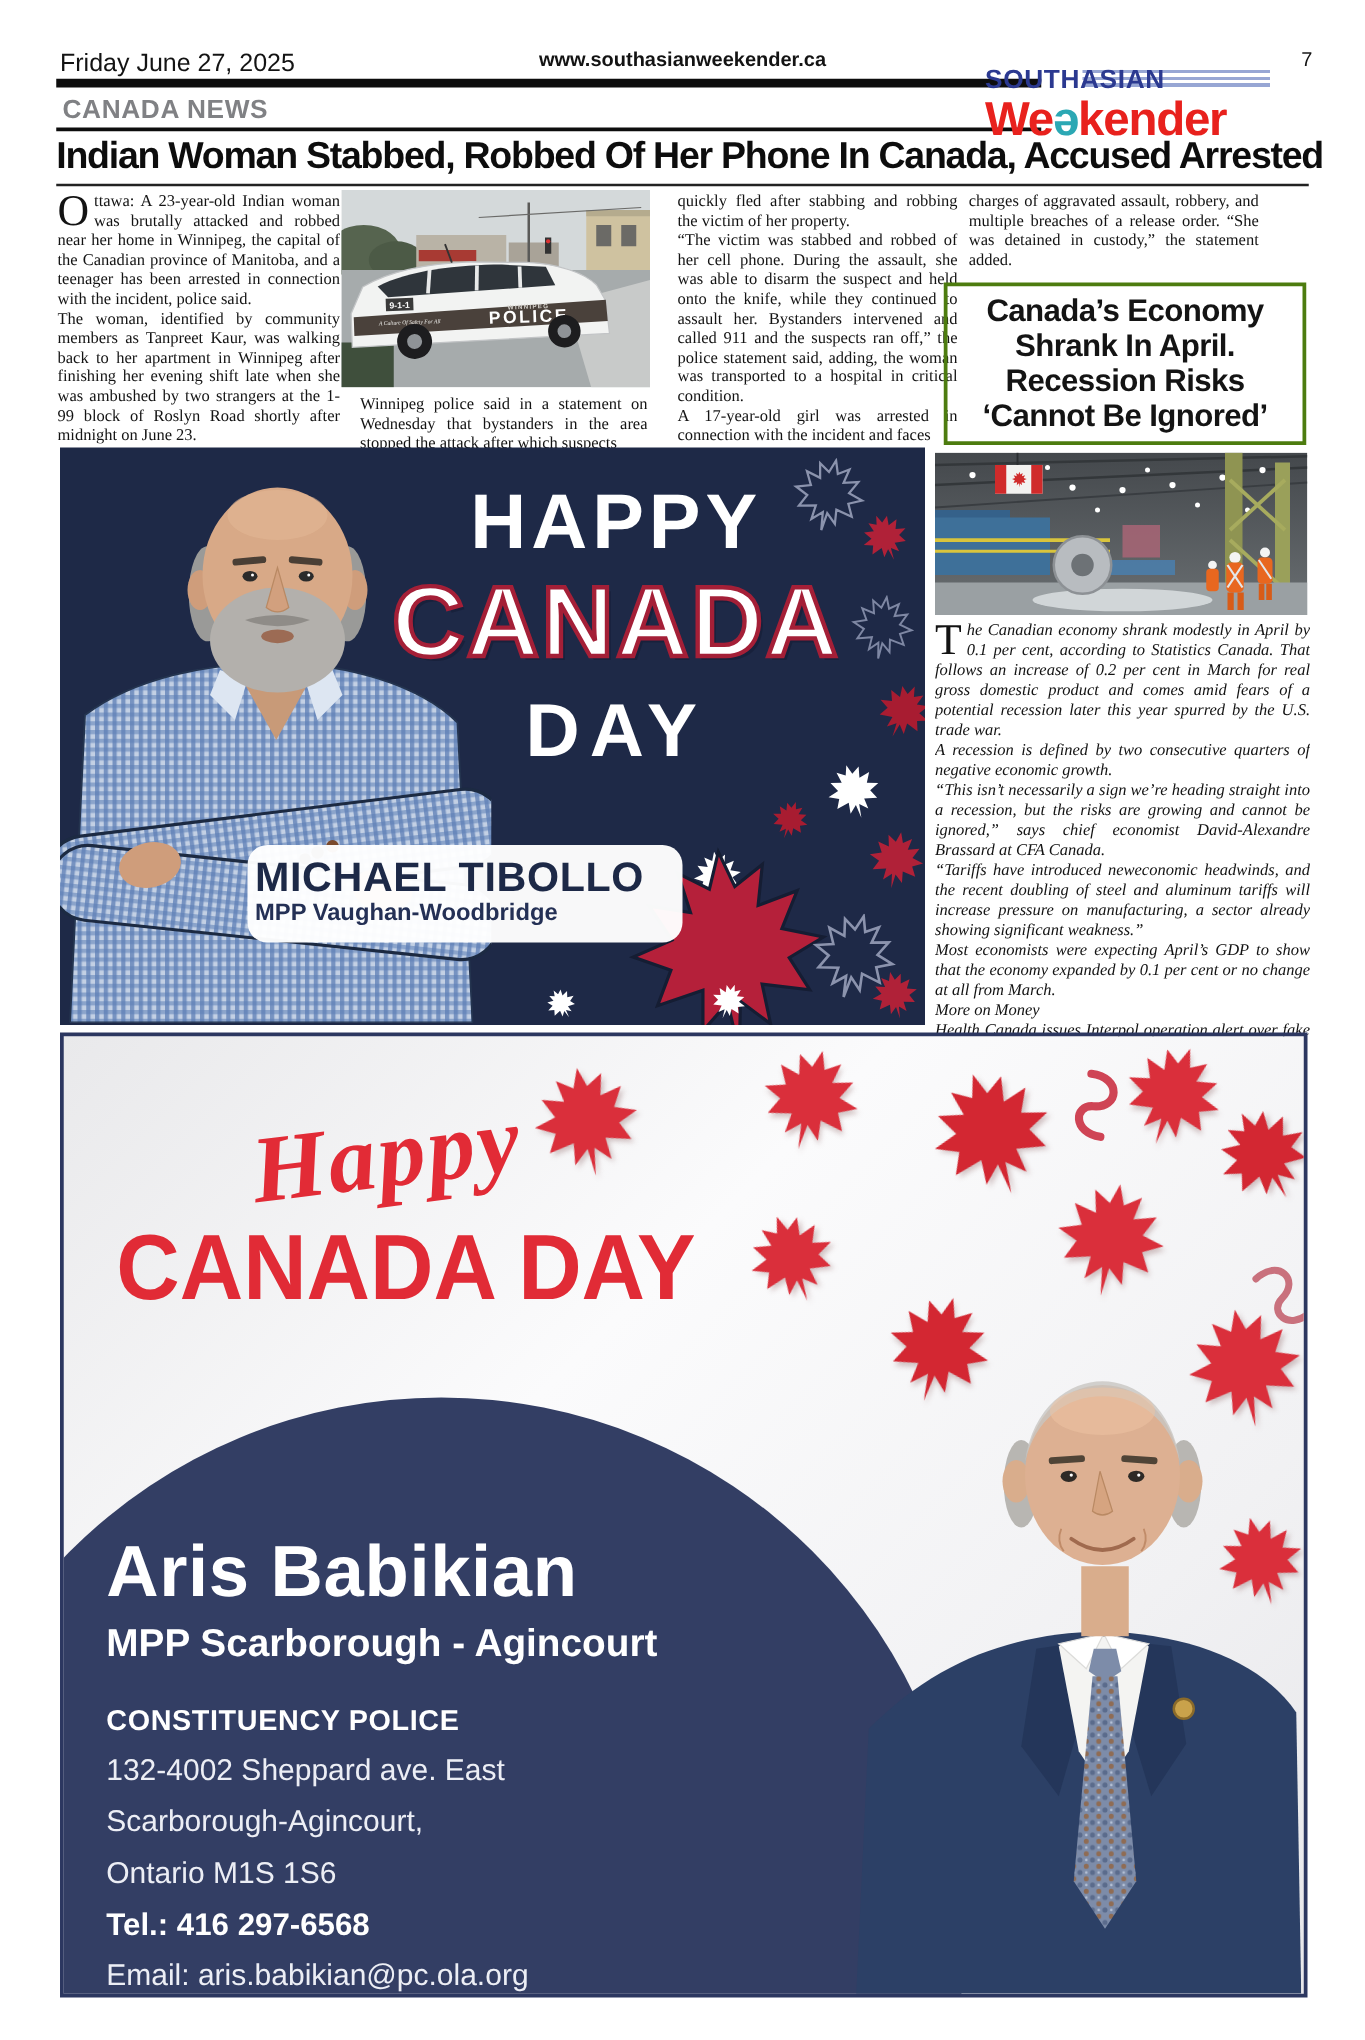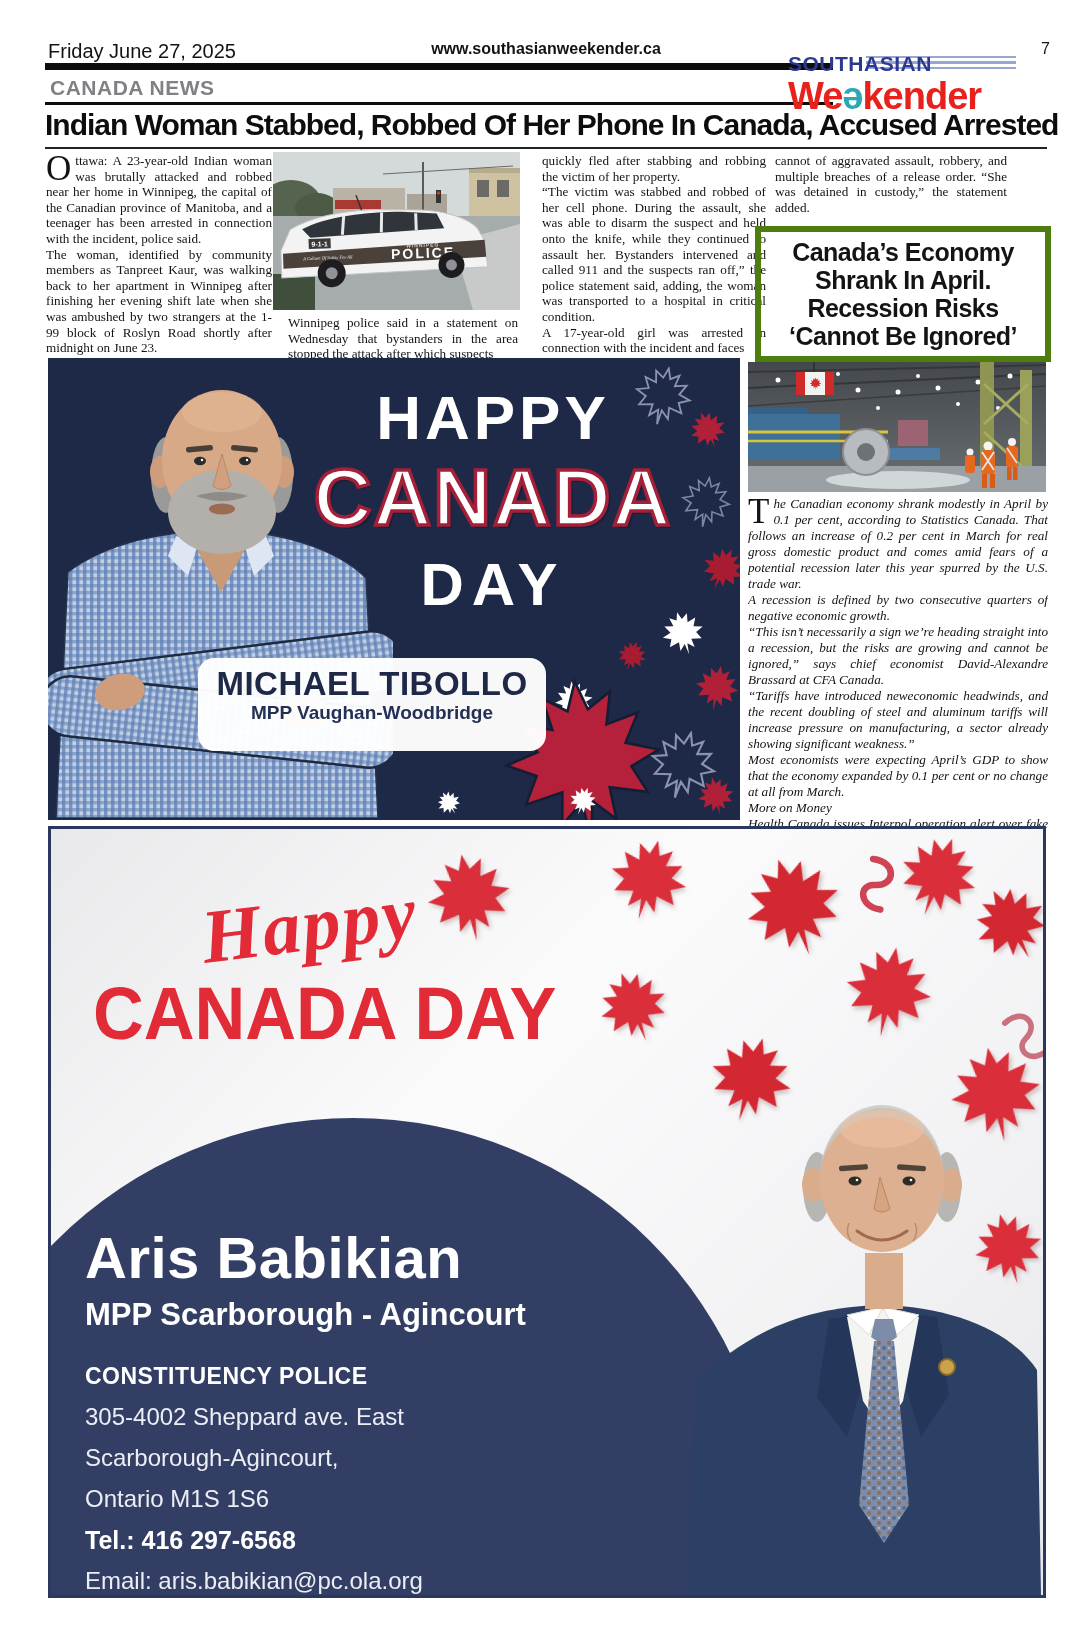--- a/index.html
+++ b/index.html
@@ -30,39 +30,39 @@
   
   .body-col{font-size:13.2px;line-height:15.6px;text-align:justify;overflow:hidden;}
   .body-col p{margin:0;}
   .dropcap{float:left;font-size:35px;line-height:29px;padding:1px 4px 0 0;font-weight:400;}
   .col1{left:46px;top:153px;width:226px;height:202px;}
   .col2t{left:288px;top:315px;width:230px;height:48px;}
   .col3{left:542px;top:153px;width:224px;height:203px;}
   .col4{left:775px;top:153px;width:232px;height:70px;}
   .photo1{left:273px;top:152px;width:247px;height:158px;overflow:hidden;}
   
-  .eco-box{left:755px;top:226px;width:284px;height:124px;border:6px solid #4d7c0f;
+  .eco-box{left:755px;top:226px;width:284px;height:124px;border:3px solid #4d7c0f;
            display:flex;flex-direction:column;justify-content:center;text-align:center;
            font-family:"Liberation Sans",sans-serif;font-weight:800;font-size:25px;
            line-height:1.12;letter-spacing:-.5px;color:#141414;}
   .photo2{left:748px;top:362px;width:298px;height:130px;overflow:hidden;}
   .eco-body{left:748px;top:496px;width:300px;height:334px;font-size:13.2px;line-height:16px;
             text-align:justify;overflow:hidden;}
   .eco-body p{margin:0;font-style:italic;}
   
   .ad1{left:48px;top:358px;width:692px;height:462px;background:#1e2947;overflow:hidden;}
   .ad1-happy{left:250px;top:24px;width:390px;text-align:center;color:#fff;z-index:2;
       font-family:"Liberation Sans",sans-serif;font-weight:800;font-size:62px;letter-spacing:4px;}
   .ad1-canada{left:225px;top:94px;width:440px;text-align:center;color:#fff;z-index:2;
       font-family:"Liberation Sans",sans-serif;font-weight:800;font-size:80px;letter-spacing:2px;
       -webkit-text-stroke:3.5px #a41f37;text-shadow:3px 3px 0 rgba(20,28,51,.55);}
   .ad1-day{left:250px;top:192px;width:390px;text-align:center;color:#fff;z-index:2;
       font-family:"Liberation Sans",sans-serif;font-weight:800;font-size:60px;letter-spacing:8px;}
-  .pill{left:150px;top:300px;width:336px;background:rgba(255,255,255,.97);border-radius:16px;
-        text-align:center;padding:9px 6px 27px;z-index:3;}
+  .pill{left:150px;top:318px;width:336px;background:rgba(255,255,255,.97);border-radius:16px;
+        text-align:left;padding:9px 6px 12px;z-index:3;}
   .pill-name{font-family:"Liberation Sans",sans-serif;font-weight:800;font-size:33px;
              color:#1d2947;letter-spacing:.5px;line-height:1;}
   .pill-title{font-family:"Liberation Sans",sans-serif;font-weight:600;font-size:19px;
               color:#243055;line-height:1.15;margin-top:2px;}
   .leaf{position:absolute;}
   
   .ad2{left:48px;top:826px;width:992px;height:766px;border:3px solid #2c3760;overflow:hidden;
        background:linear-gradient(135deg,#e9e9eb 0%,#fbfbfc 38%,#f1f1f3 75%,#e7e7ea 100%);}
   .ad2-happy{left:150px;top:52px;z-index:2;font-family:"Liberation Serif",serif;font-style:italic;
       font-weight:700;font-size:76px;color:#e22b36;transform:rotate(-7deg);letter-spacing:2px;}
@@ -173,21 +173,21 @@
     <p>Winnipeg police said in a statement on Wednesday that bystanders in the area stopped the attack after which suspects</p>
   </div>
 
   <div class="abs body-col col3">
     <p>quickly fled after stabbing and robbing the victim of her property.</p>
     <p>“The victim was stabbed and robbed of her cell phone. During the assault, she was able to disarm the suspect and held onto the knife, while they continued to assault her. Bystanders intervened and called 911 and the suspects ran off,” the police statement said, adding, the woman was transported to a hospital in critical condition.</p>
     <p>A 17-year-old girl was arrested in connection with the incident and faces</p>
   </div>
 
   <div class="abs body-col col4">
-    <p>cannot of aggravated assault, robbery, and multiple breaches of a release order. “She was detained in custody,” the statement added.</p>
+    <p>charges of aggravated assault, robbery, and multiple breaches of a release order. “She was detained in custody,” the statement added.</p>
   </div>
 
   <div class="abs eco-box">
     <div>Canada’s Economy</div>
     <div>Shrank In April.</div>
     <div>Recession Risks</div>
     <div>‘Cannot Be Ignored’</div>
   </div>
 
   <div class="abs photo2">
@@ -398,21 +398,21 @@
 
     <div class="abs ad2-happy">Happy</div>
     <div class="abs ad2-canadaday">CANADA DAY</div>
 
     <div class="abs ad2-circle"></div>
 
     <div class="abs ad2-text">
       <div class="ad2-name">Aris Babikian</div>
       <div class="ad2-title">MPP Scarborough - Agincourt</div>
       <div class="ad2-office">CONSTITUENCY POLICE</div>
-      <div class="ad2-line">305-4002 Sheppard ave. East</div>
+      <div class="ad2-line">132-4002 Sheppard ave. East</div>
       <div class="ad2-line">Scarborough-Agincourt,</div>
       <div class="ad2-line">Ontario  M1S 1S6</div>
       <div class="ad2-tel">Tel.: 416 297-6568</div>
       <div class="ad2-email">Email: aris.babikian@pc.ola.org</div>
     </div>
 
     <svg class="abs" style="left:630px;top:236px;z-index:2" width="360" height="530" viewBox="0 0 360 530">
       <path d="M14,318 C70,262 130,242 200,240 C272,242 330,266 356,305 L360,530 L4,530 Z" fill="#2c4066"></path>
       <path d="M148,254 L202,246 L166,372 L136,332 Z" fill="#24365a"></path>
       <path d="M256,252 L202,246 L240,372 L268,330 Z" fill="#24365a"></path>

